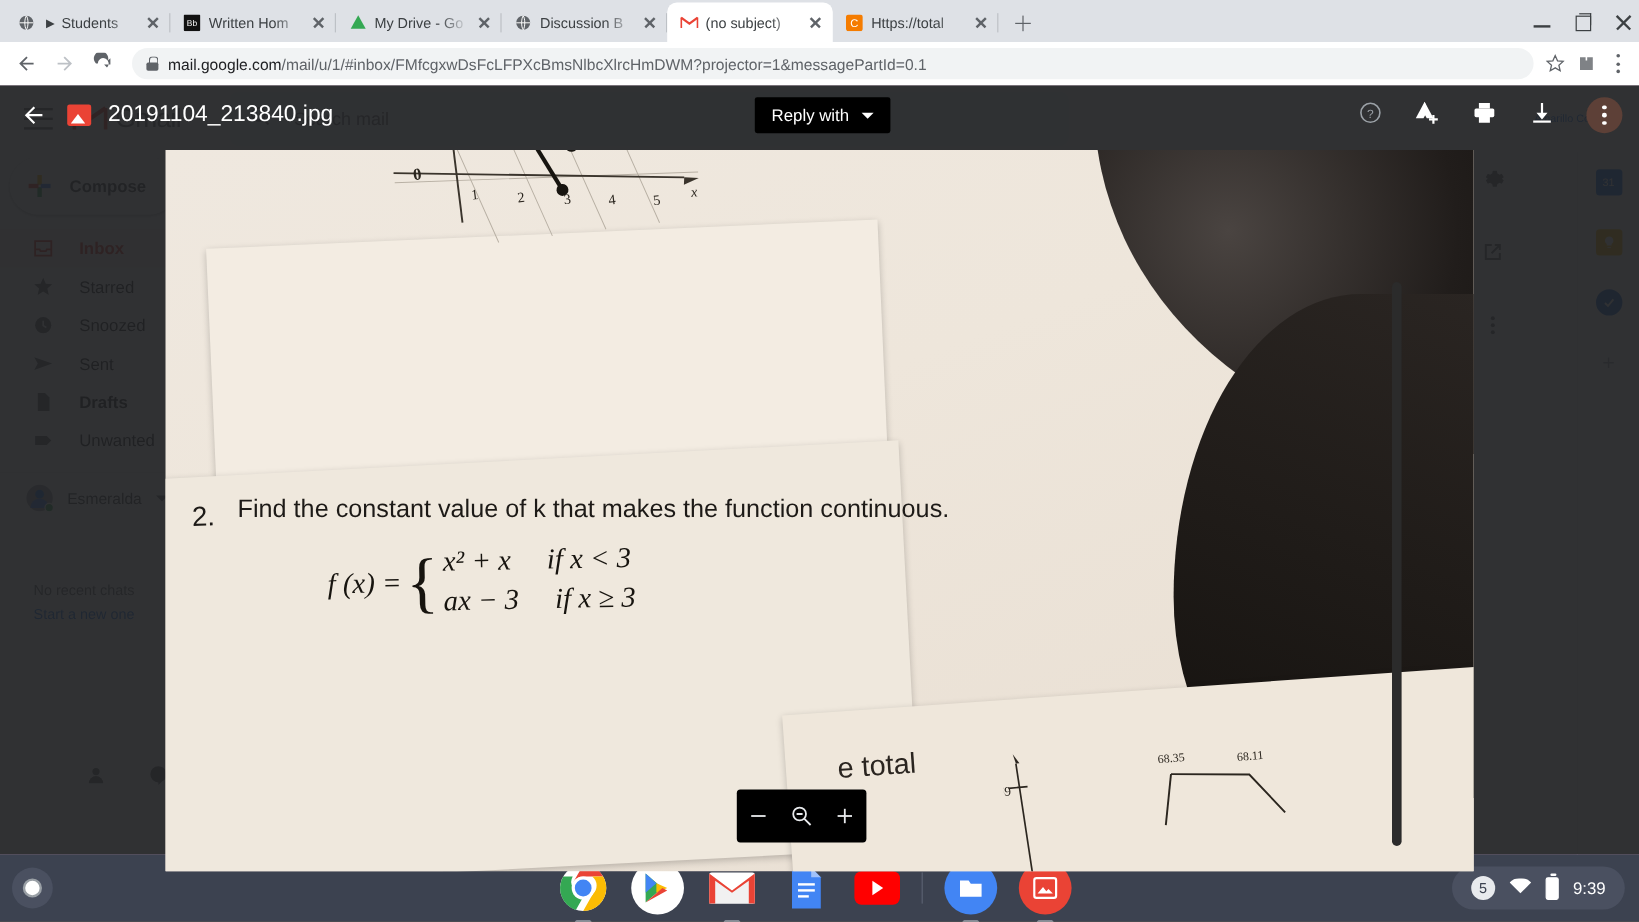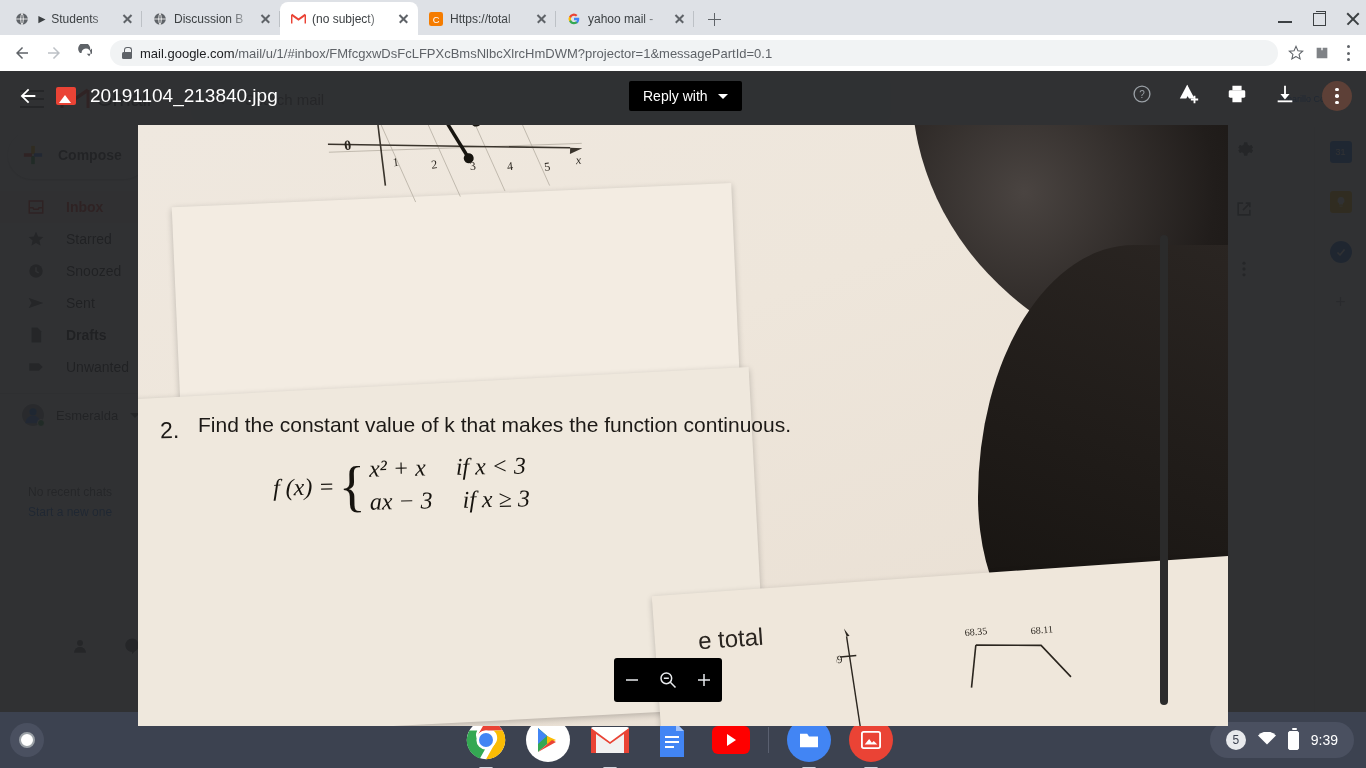--- a/index.html
+++ b/index.html
@@ -212,22 +212,47 @@
           <svg width="14" height="14" viewBox="0 0 24 24">
               <circle cx="12" cy="12" r="10" fill="#5f6368"></circle>
               <path d="M2 12h20M12 2c3 4 3 16 0 20M12 2c-3 4-3 16 0 20" stroke="#fff" stroke-width="1.4" fill="none"></path>
             </svg>
         </span>
         <span class="tab-title">► Students</span>
         <span class="tab-close"></span>
         <span class="sep"></span>
       </div>
 
-
-
+      <div class="tab">
+        <span class="tab-fav">
+          <svg width="14" height="14" viewBox="0 0 24 24">
+              <rect width="24" height="24" rx="2" fill="#111"></rect>
+              <text x="12" y="17" font-size="12" fill="#fff" text-anchor="middle" font-family="Liberation Sans">Bb</text>
+            </svg>
+        </span>
+        <span class="tab-title">Written Hom</span>
+        <span class="tab-close"></span>
+        <span class="sep"></span>
+      </div>
+
+
+      <div class="tab">
+        <span class="tab-fav">
+          <svg width="15" height="14" viewBox="0 0 24 22">
+              <path d="M8 1l8 14H16L8 1z" fill="#fbbc04"></path>
+              <path d="M8 1L0 15h8l4-7z" fill="#34a853" opacity="0"></path>
+              <path d="M2 20h20l-4-6H6z" fill="#4285f4" opacity="0"></path>
+              <path d="M12 1L2 19h20z" fill="#34a853"></path>
+              <path d="M12 1l5 9-5 9-5-9z" fill="#fbbc04" opacity="0.0"></path>
+            </svg>
+        </span>
+        <span class="tab-title">My Drive - Go</span>
+        <span class="tab-close"></span>
+        <span class="sep"></span>
+      </div>
 
       <div class="tab">
         <span class="tab-fav">
           <svg width="14" height="14" viewBox="0 0 24 24">
               <circle cx="12" cy="12" r="10" fill="#5f6368"></circle>
               <path d="M2 12h20M12 2c3 4 3 16 0 20M12 2c-3 4-3 16 0 20" stroke="#fff" stroke-width="1.4" fill="none"></path>
             </svg>
         </span>
         <span class="tab-title">Discussion B</span>
         <span class="tab-close"></span>
@@ -251,33 +276,20 @@
               <rect width="24" height="24" rx="4" fill="#f57c00"></rect>
               <text x="12" y="18" font-size="16" fill="#fff" text-anchor="middle" font-family="Liberation Sans">C</text>
             </svg>
         </span>
         <span class="tab-title">Https://total</span>
         <span class="tab-close"></span>
         <span class="sep"></span>
       </div>
 
 
-      <div class="tab">
-        <span class="tab-fav">
-          <svg width="14" height="14" viewBox="0 0 24 24">
-              <path d="M21 12c0-.7-.06-1.3-.18-2H12v4h5a4.4 4.4 0 01-2 2.8v2.4h3.3c1.9-1.8 2.7-4.4 2.7-7.2z" fill="#4285f4"></path>
-              <path d="M12 21c2.7 0 5-.9 6.3-2.4L15 16.2c-.9.6-2 1-3 1-2.3 0-4.3-1.6-5-3.7H3.6v2.4A9 9 0 0012 21z" fill="#34a853"></path>
-              <path d="M7 13.5a5.4 5.4 0 010-3.4V7.7H3.6a9 9 0 000 8.1z" fill="#fbbc04"></path>
-              <path d="M12 6.6c1.3 0 2.5.45 3.4 1.3l2.6-2.6A9 9 0 003.6 7.7L7 10.1c.7-2.1 2.7-3.5 5-3.5z" fill="#ea4335"></path>
-            </svg>
-        </span>
-        <span class="tab-title">yahoo mail -</span>
-        <span class="tab-close"></span>
-        <span class="sep"></span>
-      </div>
 
       <div class="newtab"></div>
 
       <div class="winctrls">
         <span class="wc min"></span>
         <span class="wc max"></span>
         <span class="wc cls"></span>
       </div>
     </div>
 

